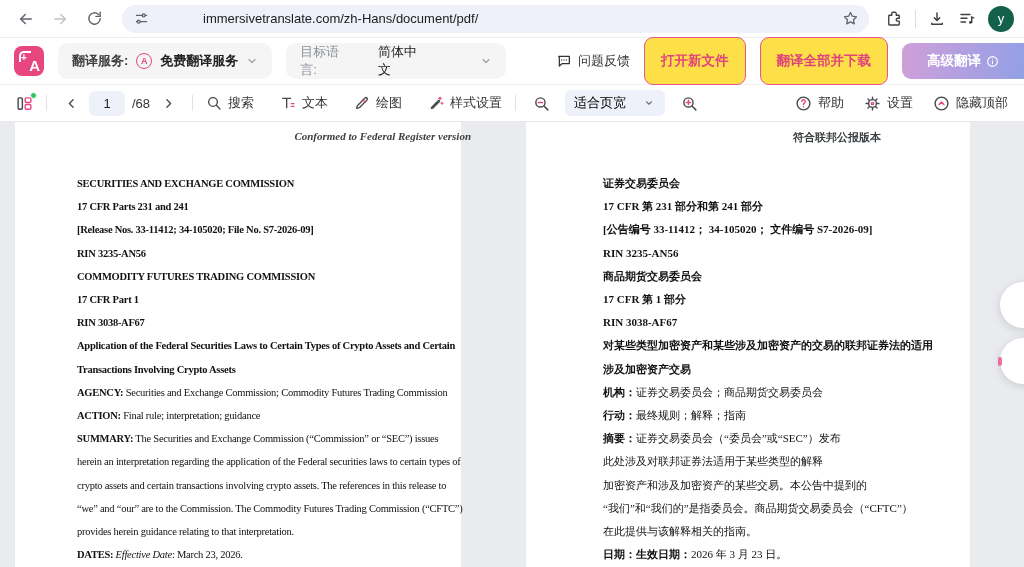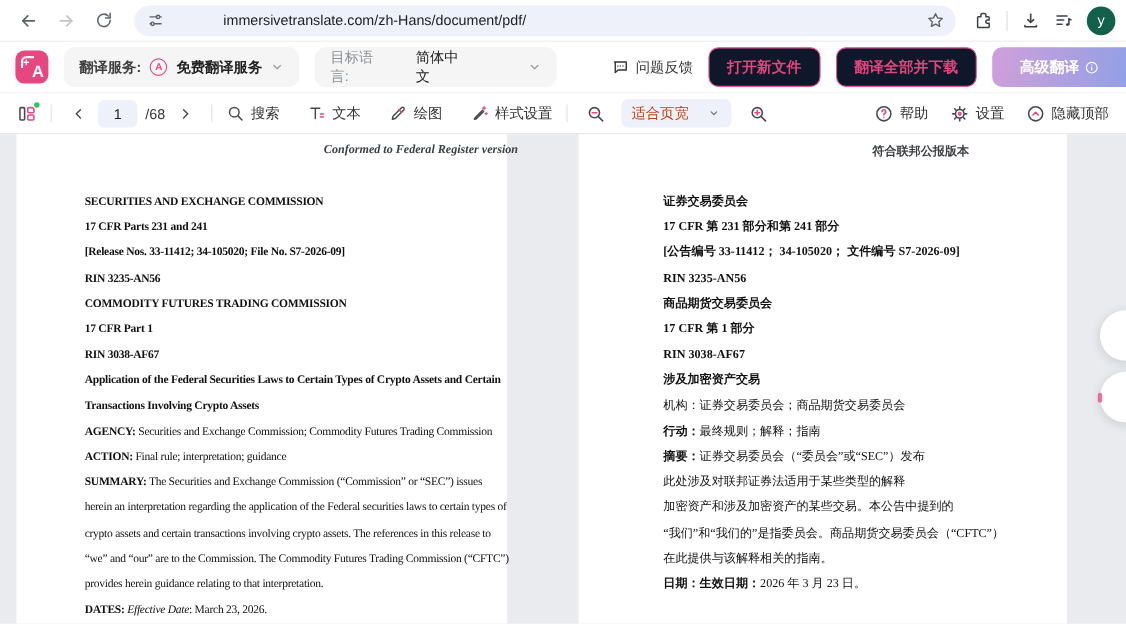--- a/index.html
+++ b/index.html
@@ -58,21 +58,21 @@
     width:16px; height:16px; border-radius:50%; border:1.6px solid #e7467f;
     color:#e7467f; font-size:9px; font-weight:700;
     display:flex; align-items:center; justify-content:center;
   }
   .tl-right { margin-left:auto; display:flex; align-items:center; gap:14px; }
   .feedback-btn {
     display:flex; align-items:center; gap:6px; font-size:13px; color:#333;
     background:none; border:none; cursor:pointer;
   }
   .btn-outline {
-    height:36px; padding:0 16px; border-radius:9px; background:#0f172a;
+    height:48px; padding:0 16px; border-radius:9px; background:#fde047;
     border:1px solid #e9558a; color:#e0457b; font-size:13.5px; font-weight:700;
     cursor:pointer; white-space:nowrap;
   }
   .btn-gradient {
     height:36px; width:122px; padding:0 12px; border-radius:9px 0 0 9px; border:none;
     background:linear-gradient(95deg,#cf9fd9 0%,#93a0e6 100%);
     color:#fff; font-size:13.5px; font-weight:700; cursor:pointer;
     display:flex; align-items:center; justify-content:center; gap:5px;
     margin-right:-14px; white-space:nowrap;
   }
@@ -95,21 +95,21 @@
     border-radius:50%; background:#30c463; border:1.5px solid #fff;
   }
   .page-input {
     width:36px; height:25px; border:none; border-radius:6px; background:#eef1f9;
     text-align:center; font-size:13px; color:#222; margin:0 7px;
   }
   .page-total { color:#333; margin-right:7px; }
   .fit-select {
     height:26px; min-width:100px; background:#eef1f9; border-radius:6px;
     display:flex; align-items:center; gap:18px; padding:0 9px;
-    font-size:13px; color:#c2410c; cursor:pointer; margin:0 12px;
+    font-size:13px; color:#000000; cursor:pointer; margin:0 12px;
   }
   .pdf-right { margin-left:auto; display:flex; align-items:center; gap:20px; }
 
   
   .doc-area {
     position:absolute; left:0; right:0; top:122px; bottom:0;
     background:#e9ebef;
   }
   .page { position:absolute; top:0; bottom:0; background:#fff; }
   .page-left  { left:15px;  width:446px; }
@@ -437,22 +437,23 @@
   <div class="page page-right">
     <div class="page-head zh">符合联邦公报版本</div>
     <div class="lines zh">
         <div class="doc-line"><span style="font-weight: 700;">证券交易委员会</span></div>
         <div class="doc-line"><span style="font-weight: 700;">17 CFR 第 231 部分和第 241 部分</span></div>
         <div class="doc-line"><span style="font-weight: 700;">[公告编号 33-11412； 34-105020； 文件编号 S7-2026-09]</span></div>
         <div class="doc-line"><span style="font-weight: 700;">RIN 3235-AN56</span></div>
         <div class="doc-line"><span style="font-weight: 700;">商品期货交易委员会</span></div>
         <div class="doc-line"><span style="font-weight: 700;">17 CFR 第 1 部分</span></div>
         <div class="doc-line"><span style="font-weight: 700;">RIN 3038-AF67</span></div>
+        <div class="doc-line"><span style="font-weight: 700;">对某些类型加密资产和某些涉及加密资产的交易的联邦证券法的适用</span></div>
         <div class="doc-line"><span style="font-weight: 700;">涉及加密资产交易</span></div>
-        <div class="doc-line"><span style="font-weight: 400;">机构：</span><span>证券交易委员会；商品期货交易委员会</span></div>
+        <div class="doc-line"><span style="font-weight: 700;">机构：</span><span>证券交易委员会；商品期货交易委员会</span></div>
         <div class="doc-line"><span style="font-weight: 700; text-align: center;">行动：</span><span>最终规则；解释；指南</span></div>
         <div class="doc-line"><span style="font-weight: 700;">摘要：</span><span>证券交易委员会（“委员会”或“SEC”）发布</span></div>
         <div class="doc-line"><span>此处涉及对联邦证券法适用于某些类型的解释</span></div>
         <div class="doc-line"><span>加密资产和涉及加密资产的某些交易。本公告中提到的</span></div>
         <div class="doc-line"><span>“我们”和“我们的”是指委员会。商品期货交易委员会（“CFTC”）</span></div>
         <div class="doc-line"><span>在此提供与该解释相关的指南。</span></div>
         <div class="doc-line"><span style="font-weight: 700;">日期：生效日期：</span><span>2026 年 3 月 23 日。</span></div>
       </div>
   </div>
 

